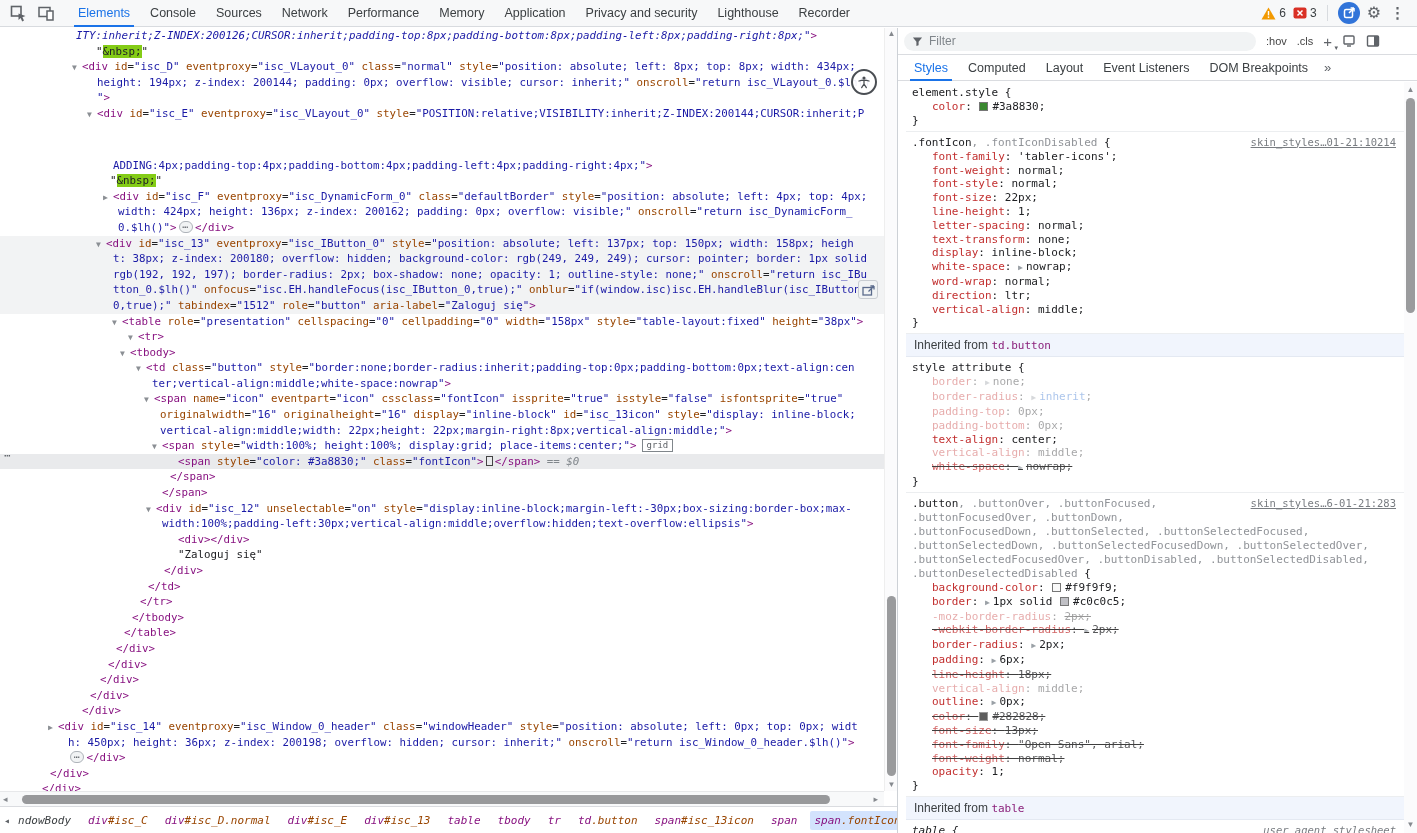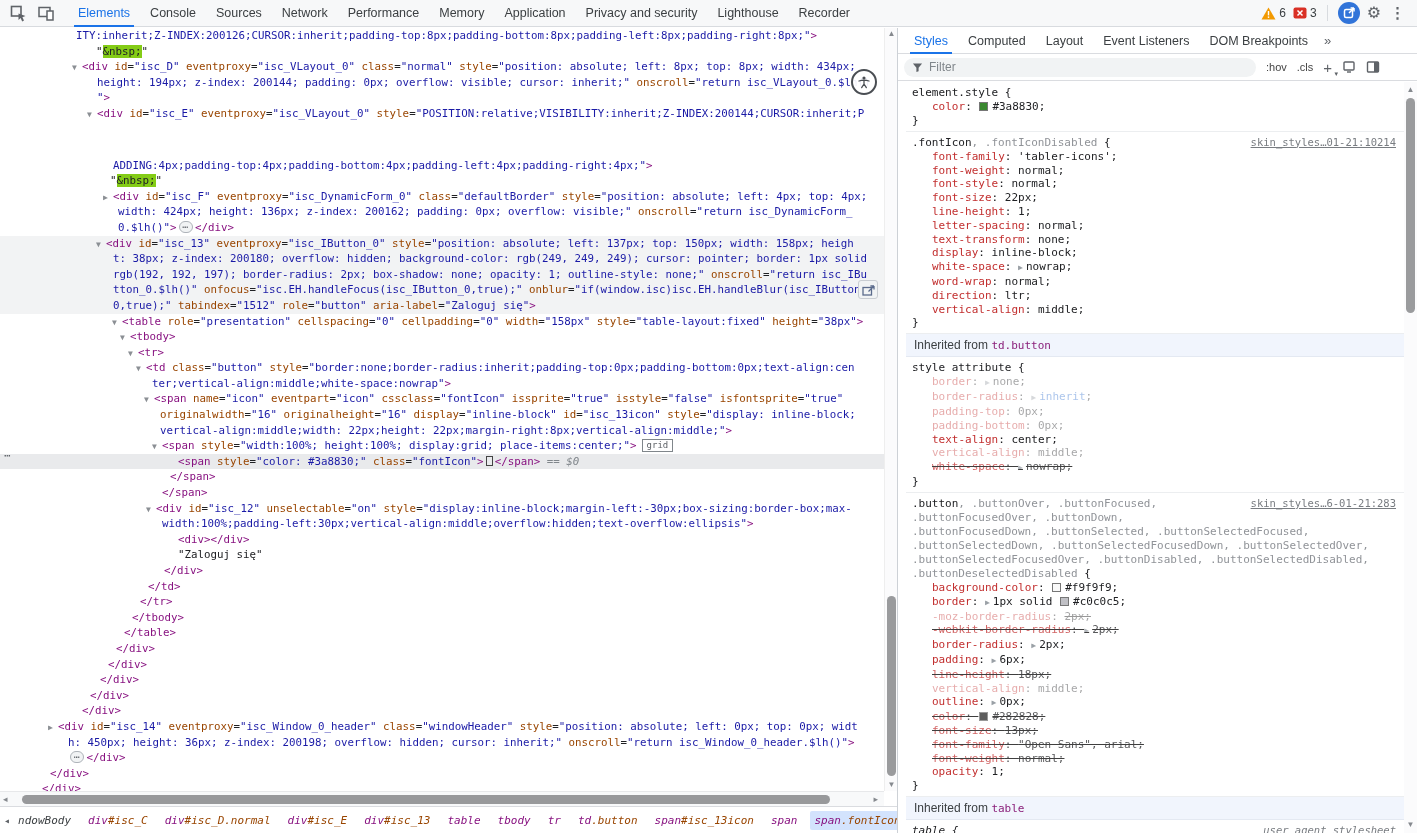--- a/index.html
+++ b/index.html
@@ -167,39 +167,39 @@
             <path d="M7 7 L12 2 M12 2 h-3.4 M12 2 v3.4" stroke="#fff" stroke-width="1.5" fill="none"></path>
           </svg>
       </span>
       <span class="gear">⚙</span>
       <span class="kebab">⋮</span>
     </div>
   </div>
 
   <div id="elements-pane">
     <div id="tree">
-        <div class="trow" style="padding-left: 76px;"><span class="tk-v">ITY:inherit;Z-INDEX:200126;CURSOR:inherit;padding-top:8px;padding-bottom:8px;padding-left:8px;padding-right:8px;"</span><span class="tk-t">&gt;</span></div>
+        <div class="trow" style="padding-left: 76px; font-style: italic;"><span class="tk-v">ITY:inherit;Z-INDEX:200126;CURSOR:inherit;padding-top:8px;padding-bottom:8px;padding-left:8px;padding-right:8px;"</span><span class="tk-t">&gt;</span></div>
         <div class="trow" style="padding-left: 96px;"><span class="tk-x">"</span><span class="tk-nb">&amp;nbsp;</span><span class="tk-x">"</span></div>
         <div class="trow" style="padding-left: 82px;"><span class="tk-ar">▼</span><span class="tk-t">&lt;div</span><span class="tk-a"> id</span><span class="tk-x">=</span><span class="tk-v">"isc_D"</span><span class="tk-a"> eventproxy</span><span class="tk-x">=</span><span class="tk-v">"isc_VLayout_0"</span><span class="tk-a"> class</span><span class="tk-x">=</span><span class="tk-v">"normal"</span><span class="tk-a"> style</span><span class="tk-x">=</span><span class="tk-v">"position: absolute; left: 8px; top: 8px; width: 434px;</span></div>
         <div class="trow" style="padding-left: 97px;"><span class="tk-v">height: 194px; z-index: 200144; padding: 0px; overflow: visible; cursor: inherit;"</span><span class="tk-a"> onscroll</span><span class="tk-x">=</span><span class="tk-v">"return isc_VLayout_0.$lh()</span></div>
         <div class="trow" style="padding-left: 97px;"><span class="tk-v">"</span><span class="tk-t">&gt;</span></div>
         <div class="trow" style="padding-left: 97px;"><span class="tk-ar">▼</span><span class="tk-t">&lt;div</span><span class="tk-a"> id</span><span class="tk-x">=</span><span class="tk-v">"isc_E"</span><span class="tk-a"> eventproxy</span><span class="tk-x">=</span><span class="tk-v">"isc_VLayout_0"</span><span class="tk-a"> style</span><span class="tk-x">=</span><span class="tk-v">"POSITION:relative;VISIBILITY:inherit;Z-INDEX:200144;CURSOR:inherit;P</span></div>
         <div class="trow" style="padding-left: 113px; margin-top: 36px;"><span class="tk-v">ADDING:4px;padding-top:4px;padding-bottom:4px;padding-left:4px;padding-right:4px;"</span><span class="tk-t">&gt;</span></div>
         <div class="trow" style="padding-left: 110px;"><span class="tk-x">"</span><span class="tk-nb">&amp;nbsp;</span><span class="tk-x">"</span></div>
         <div class="trow" style="padding-left: 113px;"><span class="tk-ar">▶</span><span class="tk-t">&lt;div</span><span class="tk-a"> id</span><span class="tk-x">=</span><span class="tk-v">"isc_F"</span><span class="tk-a"> eventproxy</span><span class="tk-x">=</span><span class="tk-v">"isc_DynamicForm_0"</span><span class="tk-a"> class</span><span class="tk-x">=</span><span class="tk-v">"defaultBorder"</span><span class="tk-a"> style</span><span class="tk-x">=</span><span class="tk-v">"position: absolute; left: 4px; top: 4px;</span></div>
         <div class="trow" style="padding-left: 118px;"><span class="tk-v">width: 424px; height: 136px; z-index: 200162; padding: 0px; overflow: visible;"</span><span class="tk-a"> onscroll</span><span class="tk-x">=</span><span class="tk-v">"return isc_DynamicForm_</span></div>
         <div class="trow" style="padding-left: 118px;"><span class="tk-v">0.$lh()"</span><span class="tk-t">&gt;</span><span class="tk-el">⋯</span><span class="tk-t">&lt;/div&gt;</span></div>
         <div class="trow h1" style="padding-left: 106px;"><span class="tk-ar">▼</span><span class="tk-t">&lt;div</span><span class="tk-a"> id</span><span class="tk-x">=</span><span class="tk-v">"isc_13"</span><span class="tk-a"> eventproxy</span><span class="tk-x">=</span><span class="tk-v">"isc_IButton_0"</span><span class="tk-a"> style</span><span class="tk-x">=</span><span class="tk-v">"position: absolute; left: 137px; top: 150px; width: 158px; heigh</span></div>
         <div class="trow h1" style="padding-left: 113px;"><span class="tk-v">t: 38px; z-index: 200180; overflow: hidden; background-color: rgb(249, 249, 249); cursor: pointer; border: 1px solid</span></div>
         <div class="trow h1" style="padding-left: 113px;"><span class="tk-v">rgb(192, 192, 197); border-radius: 2px; box-shadow: none; opacity: 1; outline-style: none;"</span><span class="tk-a"> onscroll</span><span class="tk-x">=</span><span class="tk-v">"return isc_IBu</span></div>
         <div class="trow h1" style="padding-left: 113px;"><span class="tk-v">tton_0.$lh()"</span><span class="tk-a"> onfocus</span><span class="tk-x">=</span><span class="tk-v">"isc.EH.handleFocus(isc_IButton_0,true);"</span><span class="tk-a"> onblur</span><span class="tk-x">=</span><span class="tk-v">"if(window.isc)isc.EH.handleBlur(isc_IButton_</span></div>
         <div class="trow h1" style="padding-left: 113px;"><span class="tk-v">0,true);"</span><span class="tk-a"> tabindex</span><span class="tk-x">=</span><span class="tk-v">"1512"</span><span class="tk-a"> role</span><span class="tk-x">=</span><span class="tk-v">"button"</span><span class="tk-a"> aria-label</span><span class="tk-x">=</span><span class="tk-v">"Zaloguj się"</span><span class="tk-t">&gt;</span></div>
         <div class="trow" style="padding-left: 122px;"><span class="tk-ar">▼</span><span class="tk-t">&lt;table</span><span class="tk-a"> role</span><span class="tk-x">=</span><span class="tk-v">"presentation"</span><span class="tk-a"> cellspacing</span><span class="tk-x">=</span><span class="tk-v">"0"</span><span class="tk-a"> cellpadding</span><span class="tk-x">=</span><span class="tk-v">"0"</span><span class="tk-a"> width</span><span class="tk-x">=</span><span class="tk-v">"158px"</span><span class="tk-a"> style</span><span class="tk-x">=</span><span class="tk-v">"table-layout:fixed"</span><span class="tk-a"> height</span><span class="tk-x">=</span><span class="tk-v">"38px"</span><span class="tk-t">&gt;</span></div>
+        <div class="trow" style="padding-left: 138px;"><span class="tk-ar">▼</span><span class="tk-t">&lt;tr&gt;</span></div>
         <div class="trow" style="padding-left: 130px;"><span class="tk-ar">▼</span><span class="tk-t">&lt;tbody&gt;</span></div>
-        <div class="trow" style="padding-left: 138px;"><span class="tk-ar">▼</span><span class="tk-t">&lt;tr&gt;</span></div>
         <div class="trow" style="padding-left: 146px;"><span class="tk-ar">▼</span><span class="tk-t">&lt;td</span><span class="tk-a"> class</span><span class="tk-x">=</span><span class="tk-v">"button"</span><span class="tk-a"> style</span><span class="tk-x">=</span><span class="tk-v">"border:none;border-radius:inherit;padding-top:0px;padding-bottom:0px;text-align:cen</span></div>
         <div class="trow" style="padding-left: 152px;"><span class="tk-v">ter;vertical-align:middle;white-space:nowrap"</span><span class="tk-t">&gt;</span></div>
         <div class="trow" style="padding-left: 154px;"><span class="tk-ar">▼</span><span class="tk-t">&lt;span</span><span class="tk-a"> name</span><span class="tk-x">=</span><span class="tk-v">"icon"</span><span class="tk-a"> eventpart</span><span class="tk-x">=</span><span class="tk-v">"icon"</span><span class="tk-a"> cssclass</span><span class="tk-x">=</span><span class="tk-v">"fontIcon"</span><span class="tk-a"> issprite</span><span class="tk-x">=</span><span class="tk-v">"true"</span><span class="tk-a"> isstyle</span><span class="tk-x">=</span><span class="tk-v">"false"</span><span class="tk-a"> isfontsprite</span><span class="tk-x">=</span><span class="tk-v">"true"</span></div>
         <div class="trow" style="padding-left: 160px;"><span class="tk-a">originalwidth</span><span class="tk-x">=</span><span class="tk-v">"16"</span><span class="tk-a"> originalheight</span><span class="tk-x">=</span><span class="tk-v">"16"</span><span class="tk-a"> display</span><span class="tk-x">=</span><span class="tk-v">"inline-block"</span><span class="tk-a"> id</span><span class="tk-x">=</span><span class="tk-v">"isc_13icon"</span><span class="tk-a"> style</span><span class="tk-x">=</span><span class="tk-v">"display: inline-block;</span></div>
         <div class="trow" style="padding-left: 160px;"><span class="tk-v">vertical-align:middle;width: 22px;height: 22px;margin-right:8px;vertical-align:middle;"</span><span class="tk-t">&gt;</span></div>
         <div class="trow" style="padding-left: 162px;"><span class="tk-ar">▼</span><span class="tk-t">&lt;span</span><span class="tk-a"> style</span><span class="tk-x">=</span><span class="tk-v">"width:100%; height:100%; display:grid; place-items:center;"</span><span class="tk-t">&gt;</span><span class="tk-bd">grid</span></div>
         <div class="trow h2" style="padding-left: 178px;"><span class="tk-t">&lt;span</span><span class="tk-a"> style</span><span class="tk-x">=</span><span class="tk-v">"color: #3a8830;"</span><span class="tk-a"> class</span><span class="tk-x">=</span><span class="tk-v">"fontIcon"</span><span class="tk-t">&gt;</span><span class="tk-box"></span><span class="tk-t">&lt;/span&gt;</span><span class="tk-eq"> == $0</span></div>
         <div class="trow" style="padding-left: 170px;"><span class="tk-t">&lt;/span&gt;</span></div>
         <div class="trow" style="padding-left: 162px;"><span class="tk-t">&lt;/span&gt;</span></div>
         <div class="trow" style="padding-left: 156px;"><span class="tk-ar">▼</span><span class="tk-t">&lt;div</span><span class="tk-a"> id</span><span class="tk-x">=</span><span class="tk-v">"isc_12"</span><span class="tk-a"> unselectable</span><span class="tk-x">=</span><span class="tk-v">"on"</span><span class="tk-a"> style</span><span class="tk-x">=</span><span class="tk-v">"display:inline-block;margin-left:-30px;box-sizing:border-box;max-</span></div>
@@ -267,52 +267,52 @@
           <span class="crumb"><span class="cr-t">td</span><span class="cr-m">.button</span></span>
           <span class="crumb"><span class="cr-t">span</span><span class="cr-m">#isc_13icon</span></span>
           <span class="crumb"><span class="cr-t">span</span></span>
           <span class="crumb sel"><span class="cr-t">span</span><span class="cr-m">.fontIcon</span></span>
         </span>
 
     </div>
   </div>
 
   <div id="styles-pane">
+    <div id="styles-toolbar">
+      <div id="filter-pill">
+        <svg width="11" height="11" viewBox="0 0 12 12">
+            <path d="M1 1.5 h10 L7.2 6.2 V10 L4.8 11 V6.2 Z" fill="#5f6368"></path>
+          </svg>
+        <span class="ph">Filter</span>
+      </div>
+      <span class="tb-mini">:hov</span>
+      <span class="tb-mini">.cls</span>
+      <span class="plus"><span>+</span><span class="caret">▾</span></span>
+      <span class="mini-icon">
+        <svg width="14" height="14" viewBox="0 0 14 14">
+            <rect x="2" y="2" width="10" height="8" rx="1" fill="none" stroke="#5f6368" stroke-width="1.4"></rect>
+            <path d="M5 12 h4" stroke="#5f6368" stroke-width="1.4"></path>
+          </svg>
+      </span>
+      <span class="mini-icon">
+        <svg width="14" height="14" viewBox="0 0 14 14">
+            <rect x="1.5" y="2" width="11" height="10" rx="1" fill="none" stroke="#5f6368" stroke-width="1.4"></rect>
+            <rect x="8" y="2" width="4.5" height="10" fill="#5f6368"></rect>
+          </svg>
+      </span>
+    </div>
     <div id="styles-tabs">
       <span id="s-tabs-holder" style="display:flex">
           <div class="s-tab active">Styles</div>
           <div class="s-tab">Computed</div>
           <div class="s-tab">Layout</div>
           <div class="s-tab">Event Listeners</div>
           <div class="s-tab">DOM Breakpoints</div>
         </span>
       <span class="s-more">»</span>
-    </div>
-    <div id="styles-toolbar">
-      <div id="filter-pill">
-        <svg width="11" height="11" viewBox="0 0 12 12">
-            <path d="M1 1.5 h10 L7.2 6.2 V10 L4.8 11 V6.2 Z" fill="#5f6368"></path>
-          </svg>
-        <span class="ph">Filter</span>
-      </div>
-      <span class="tb-mini">:hov</span>
-      <span class="tb-mini">.cls</span>
-      <span class="plus"><span>+</span><span class="caret">▾</span></span>
-      <span class="mini-icon">
-        <svg width="14" height="14" viewBox="0 0 14 14">
-            <rect x="2" y="2" width="10" height="8" rx="1" fill="none" stroke="#5f6368" stroke-width="1.4"></rect>
-            <path d="M5 12 h4" stroke="#5f6368" stroke-width="1.4"></path>
-          </svg>
-      </span>
-      <span class="mini-icon">
-        <svg width="14" height="14" viewBox="0 0 14 14">
-            <rect x="1.5" y="2" width="11" height="10" rx="1" fill="none" stroke="#5f6368" stroke-width="1.4"></rect>
-            <rect x="8" y="2" width="4.5" height="10" fill="#5f6368"></rect>
-          </svg>
-      </span>
     </div>
     <div id="styles-scroll">
         <div class="sec">
           <div class="selline"><span>element.style</span><span> {</span></div>
           <div class="prop a"><span><span class="pname">color</span><span class="pval">: </span><span><span class="swatch" style="background: rgb(58, 136, 48);"></span><span class="pval">#3a8830;</span></span></span></div>
           <div class="brace">}</div>
         </div>
         <div class="sec">
           <span class="rlink">skin_styles…01-21:10214</span>
           <div class="selline"><span>.fontIcon</span><span class="dim">, </span><span class="dim">.fontIconDisabled</span><span> {</span></div>

